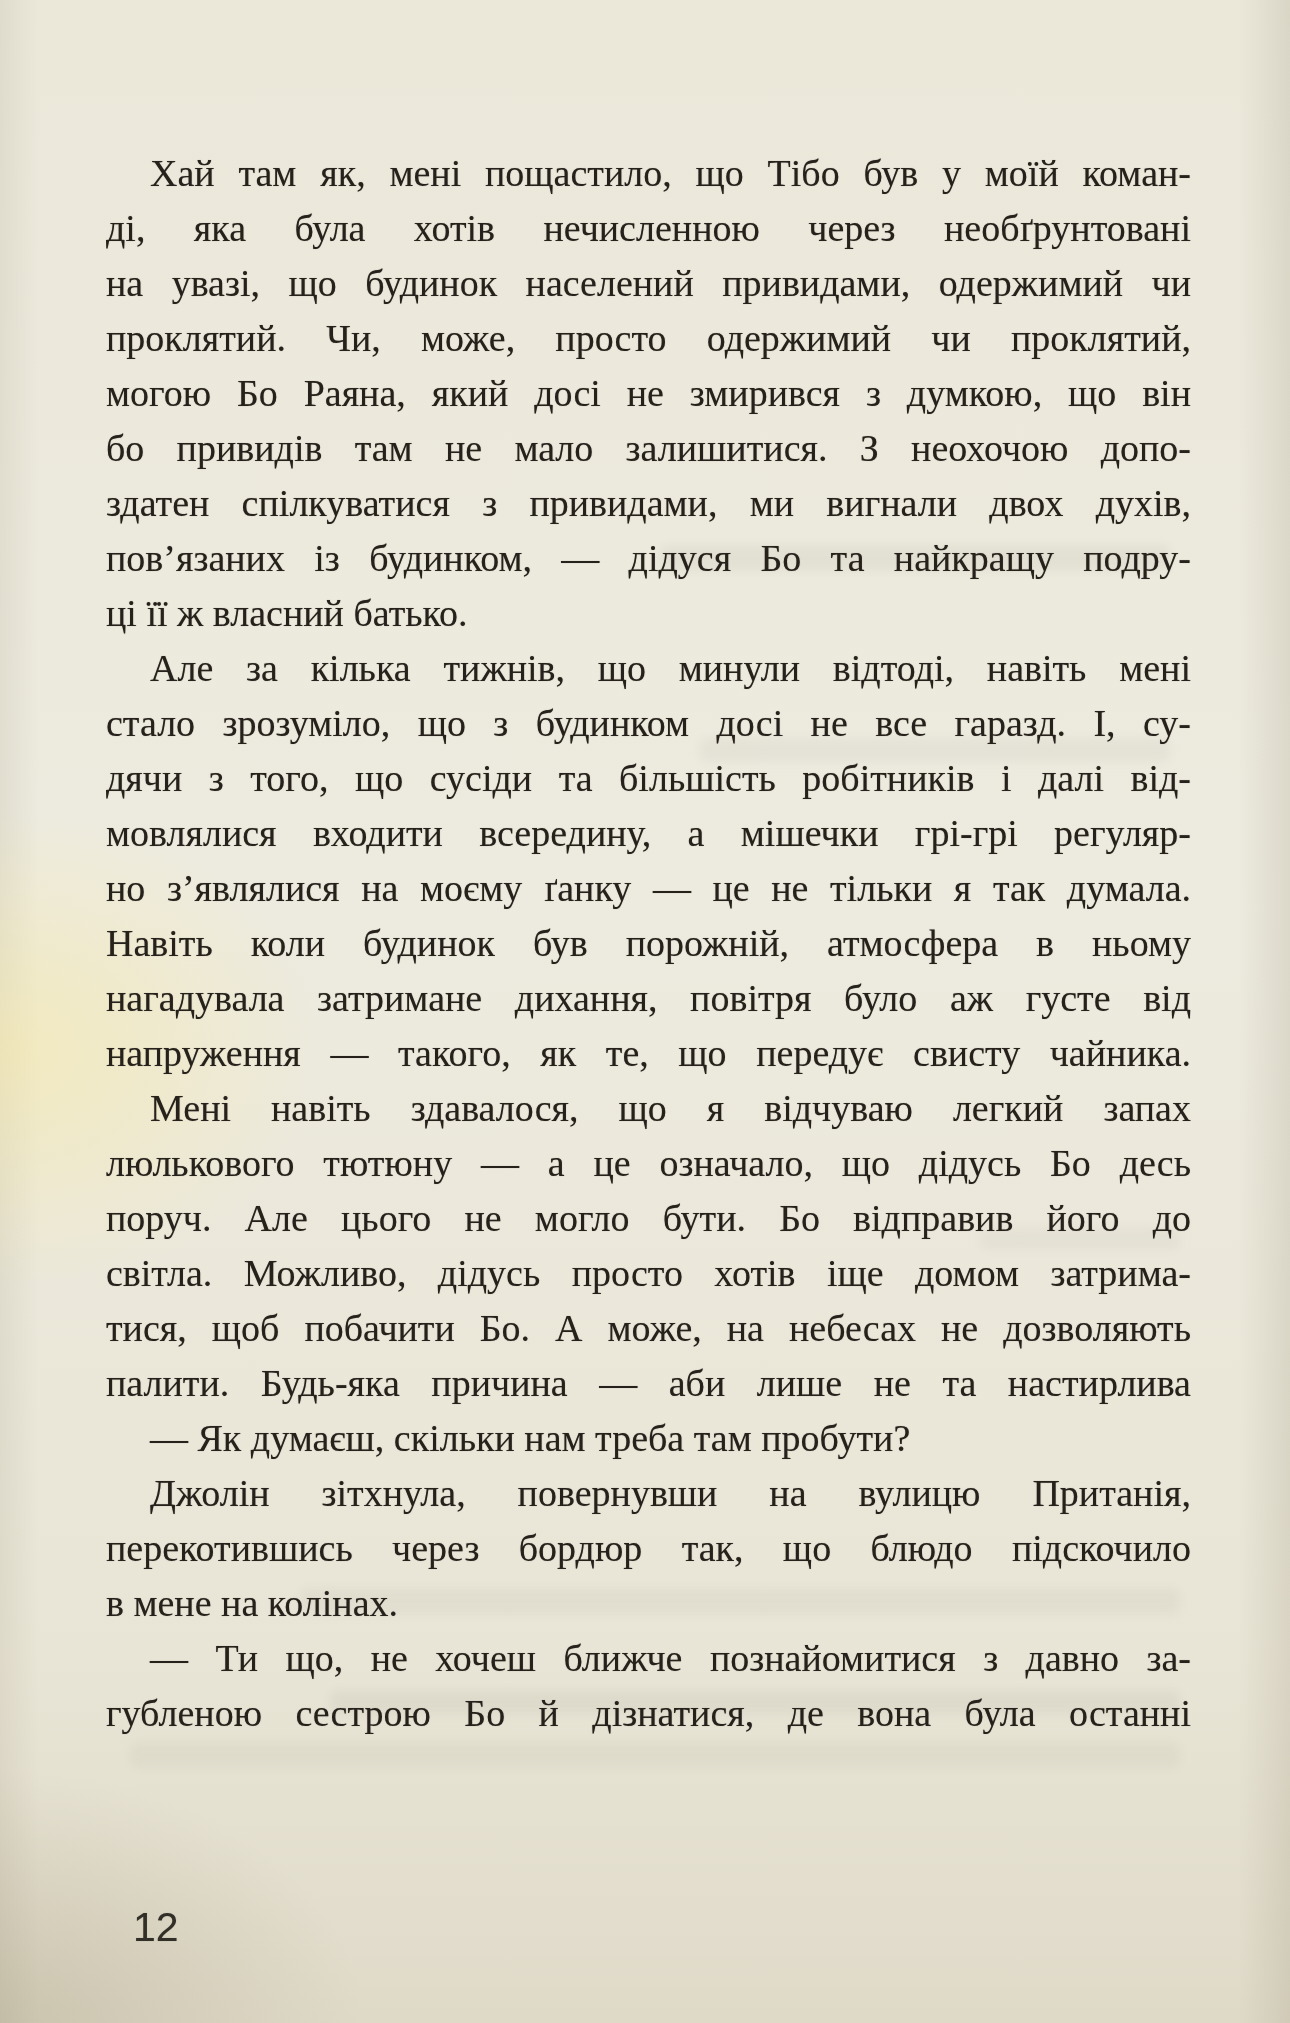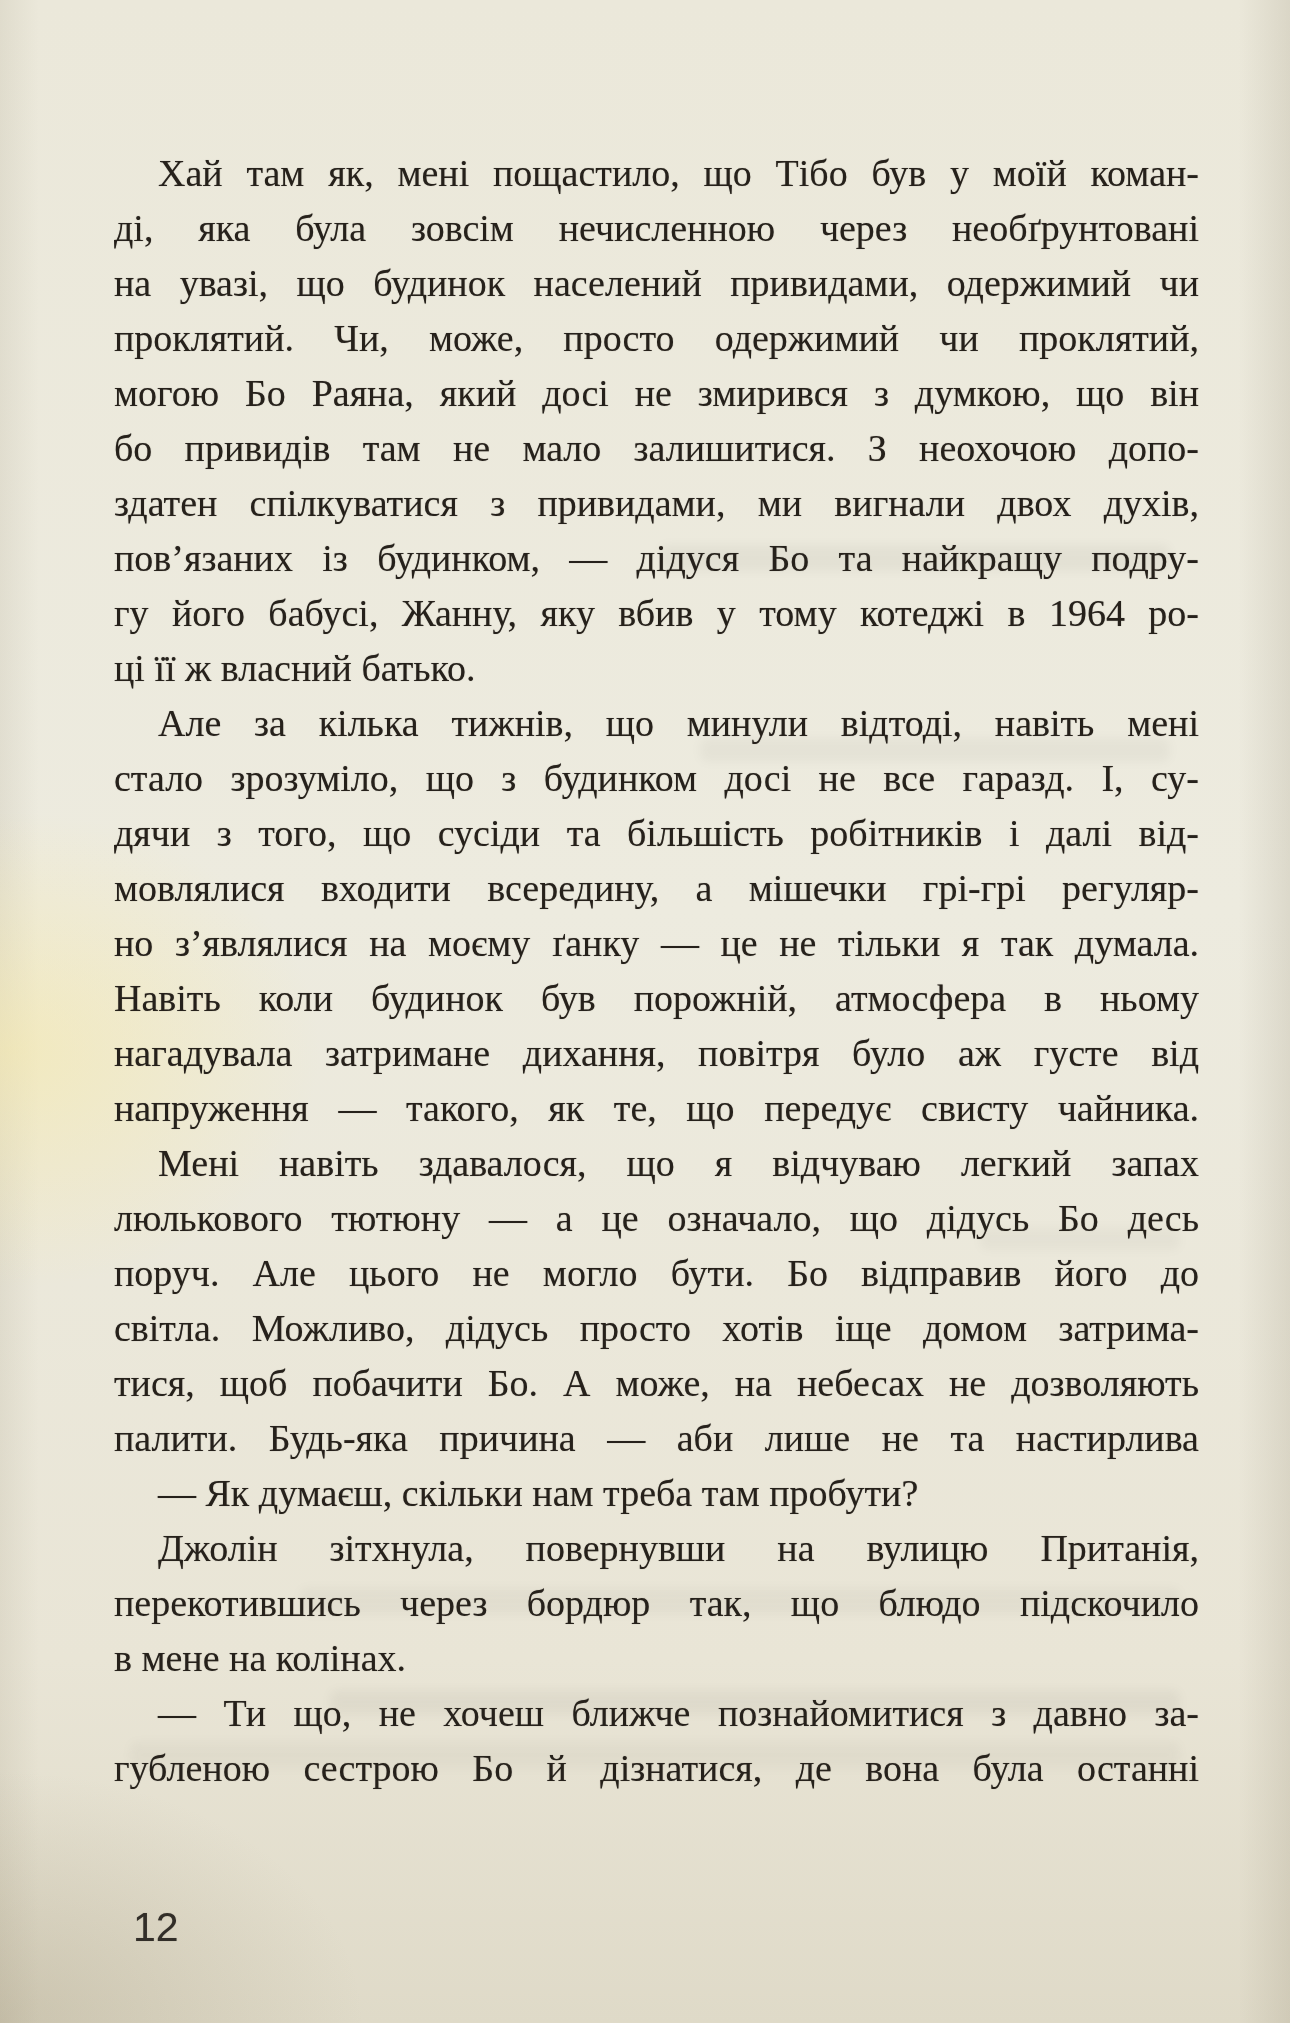--- a/index.html
+++ b/index.html
@@ -20,21 +20,21 @@
       radial-gradient(ellipse 520px 360px at 0px 2023px, rgba(148,136,106,0.28), rgba(148,136,106,0) 70%),
       
       linear-gradient(270deg, rgba(130,120,96,0.16), rgba(130,120,96,0) 4%),
       
       linear-gradient(90deg, rgba(140,130,105,0.12), rgba(140,130,105,0) 3%),
       
       linear-gradient(180deg, #ebe8da 0%, #edebdf 45%, #e9e5d6 82%, #dfdac8 100%);
   }
   .text-block {
     position: absolute;
-    left: 114px;
+    left: 106px;
     top: 146px;
     width: 1085px;
     color: #26211b;
     font-size: 38px;
     text-shadow: 0 0 1px rgba(38,33,27,0.4);
   }
   .paragraph { margin: 0; }
   .line {
     height: 55px;
     line-height: 55px;
@@ -79,28 +79,27 @@
   <div class="smudge s1"></div>
   <div class="smudge s2"></div>
   <div class="smudge s3"></div>
   <div class="smudge s4"></div>
   <div class="smudge s5"></div>
   <div class="smudge s6"></div>
 
   <div class="text-block" id="text-block">
       <div class="paragraph">
         <div class="line indent justify">Хай там як, мені пощастило, що Тібо був у моїй коман-</div>
-        <div class="line justify">ді, яка була зовсім нечисленною через необґрунтовані</div>
+        <div class="line justify">ді, яка була хотів нечисленною через необґрунтовані</div>
         <div class="line justify">на увазі, що будинок населений привидами, одержимий чи</div>
         <div class="line justify">проклятий. Чи, може, просто одержимий чи проклятий,</div>
         <div class="line justify">могою Бо Раяна, який досі не змирився з думкою, що він</div>
         <div class="line justify">бо привидів там не мало залишитися. З неохочою допо-</div>
         <div class="line justify">здатен спілкуватися з привидами, ми вигнали двох духів,</div>
         <div class="line justify">пов’язаних із будинком, — дідуся Бо та найкращу подру-</div>
-        <div class="line justify">гу його бабусі, Жанну, яку вбив у тому котеджі в 1964 ро-</div>
         <div class="line">ці її ж власний батько.</div>
       </div>
       <div class="paragraph">
         <div class="line indent justify">Але за кілька тижнів, що минули відтоді, навіть мені</div>
         <div class="line justify">стало зрозуміло, що з будинком досі не все гаразд. І, су-</div>
         <div class="line justify">дячи з того, що сусіди та більшість робітників і далі від-</div>
         <div class="line justify">мовлялися входити всередину, а мішечки грі-грі регуляр-</div>
         <div class="line justify">но з’являлися на моєму ґанку — це не тільки я так думала.</div>
         <div class="line justify">Навіть коли будинок був порожній, атмосфера в ньому</div>
         <div class="line justify">нагадувала затримане дихання, повітря було аж густе від</div>

